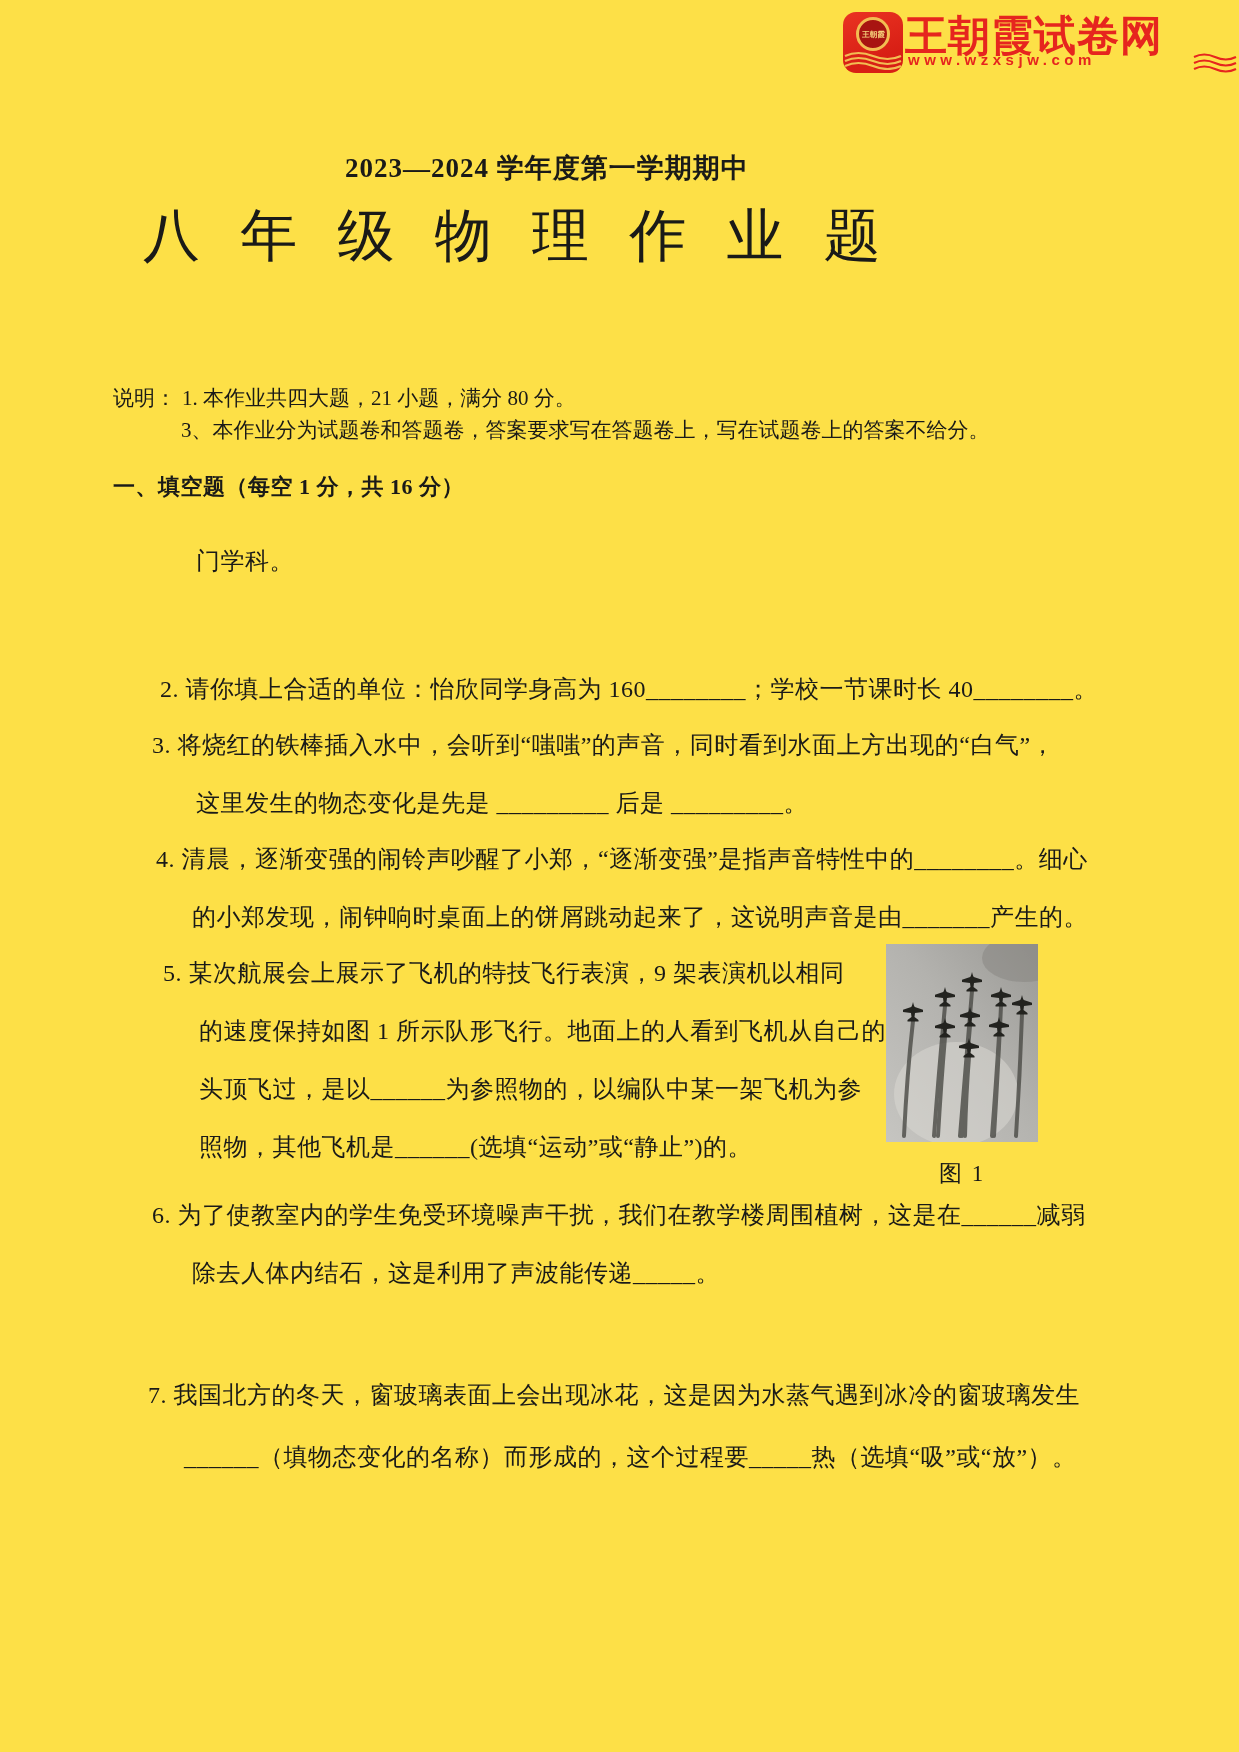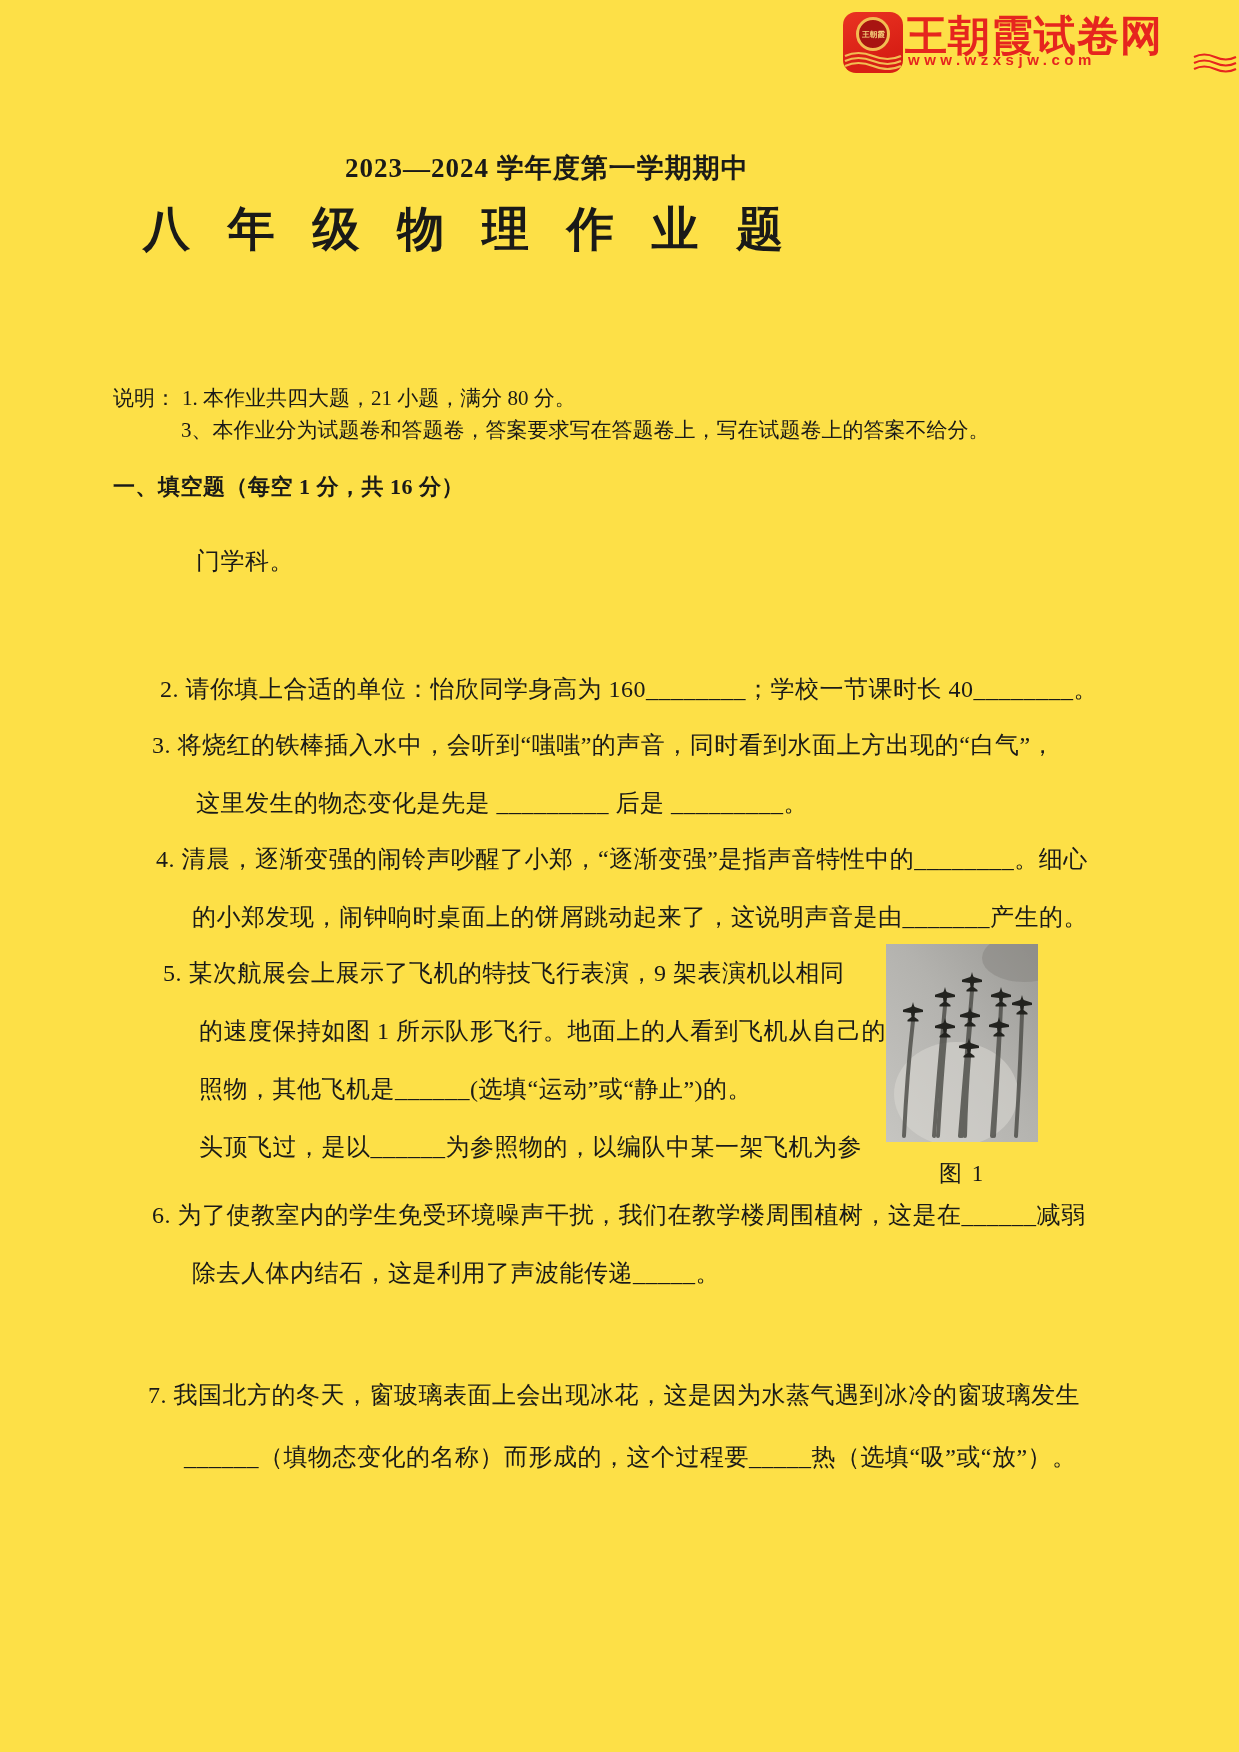--- a/index.html
+++ b/index.html
@@ -43,21 +43,21 @@
   }
   .url-waves{position:absolute;left:1192px;top:53px;width:46px;height:20px;}
 
   
   .term-line{
     position:absolute;left:345px;top:150px;
     font-size:27px;font-weight:bold;letter-spacing:1px;white-space:nowrap;
   }
   .page-title{
     position:absolute;left:143px;top:198px;
-    font-size:47px;font-weight:bold;letter-spacing:13px;white-space:nowrap;
+    font-size:57px;font-weight:normal;letter-spacing:13px;white-space:nowrap;
   }
 
   
   .notes{position:absolute;left:113px;top:382px;font-size:21px;line-height:32px;font-weight:500;}
   .notes .row{white-space:nowrap;}
   .notes .indent{margin-left:68px;}
   .notes .lbl{margin-right:6px;}
 
   
   .section-heading{
@@ -130,22 +130,22 @@
   </div>
 
   <div class="q" id="q4" style="left:156px;top:830px;">
     <div class="qline">4.  清晨，逐渐变强的闹铃声吵醒了小郑，“逐渐变强”是指声音特性中的________。细心</div>
     <div class="qline cont">的小郑发现，闹钟响时桌面上的饼屑跳动起来了，这说明声音是由_______产生的。</div>
   </div>
 
   <div class="q" id="q5" style="left:163px;top:944px;width:710px;">
     <div class="qline">5.  某次航展会上展示了飞机的特技飞行表演，9 架表演机以相同</div>
     <div class="qline cont">的速度保持如图 1 所示队形飞行。地面上的人看到飞机从自己的</div>
+    <div class="qline cont">头顶飞过，是以______为参照物的，以编队中某一架飞机为参</div>
     <div class="qline cont">照物，其他飞机是______(选填“运动”或“静止”)的。</div>
-    <div class="qline cont">头顶飞过，是以______为参照物的，以编队中某一架飞机为参</div>
   </div>
 
   <div class="figure">
     <svg class="photo" viewBox="0 0 152 198">
       <defs>
         <linearGradient id="sky" x1="0" y1="1" x2="1" y2="0">
           <stop offset="0" stop-color="#c6c5c1"></stop>
           <stop offset="0.55" stop-color="#b3b2ae"></stop>
           <stop offset="1" stop-color="#9a9995"></stop>
         </linearGradient>

